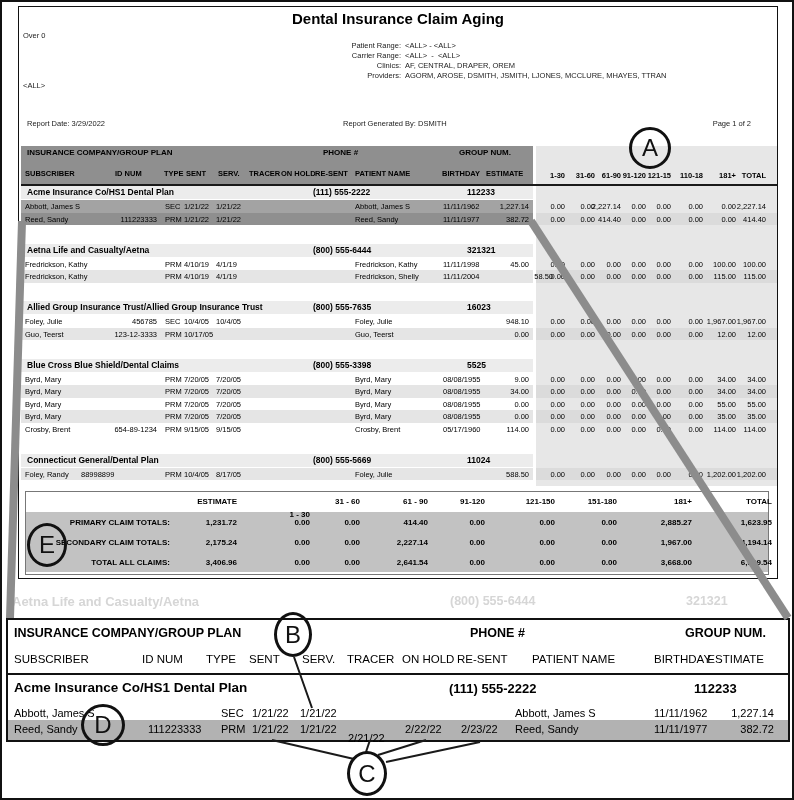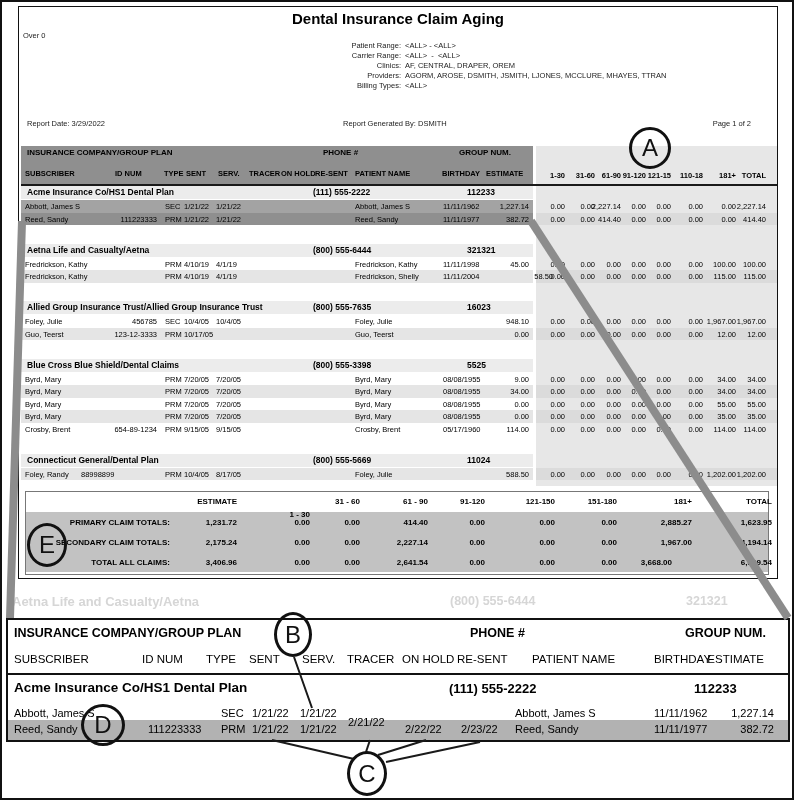--- a/index.html
+++ b/index.html
@@ -52,21 +52,20 @@
         </div>
         <div class="frow">
           <span class="flabel">Clinics:</span>
           <span class="fvalue">AF, CENTRAL, DRAPER, OREM</span>
         </div>
         <div class="frow">
           <span class="flabel">Providers:</span>
           <span class="fvalue">AGORM, AROSE, DSMITH, JSMITH, LJONES, MCCLURE, MHAYES, TTRAN</span>
         </div>
         <div class="frow">
-          <span class="flabel">Billing Types:</span>
           <span class="fvalue">&lt;ALL&gt;</span>
         </div>
       </div>
 
     <div class="abs meta" style="left:8px;">Report Date: 3/29/2022</div>
     <div class="abs meta" style="left:324px;">Report Generated By: DSMITH</div>
     <div class="abs meta" style="right:26px;">Page 1 of 2</div>
 
     <div class="hbar" id="hbar" style="background: rgb(143, 143, 143);"></div>
     <div class="aging-panel" id="agingPanel" style="background: rgb(231, 231, 231);"></div>
@@ -326,21 +325,21 @@
         <div class="abs" style="left: 596px; width: 70px; top: 46px; font-size: 8px; font-weight: 700; text-align: right;">1,967.00</div>
         <div class="abs" style="left: 676px; width: 70px; top: 46px; font-size: 8px; font-weight: 700; text-align: right;">4,194.14</div>
         <div class="abs" style="left: 0px; width: 144px; top: 66px; font-size: 8px; font-weight: 700; text-align: right;">TOTAL ALL CLAIMS:</div>
         <div class="abs" style="left: 141px; width: 70px; top: 66px; font-size: 8px; font-weight: 700; text-align: right;">3,406.96</div>
         <div class="abs" style="left: 214px; width: 70px; top: 66px; font-size: 8px; font-weight: 700; text-align: right;">0.00</div>
         <div class="abs" style="left: 264px; width: 70px; top: 66px; font-size: 8px; font-weight: 700; text-align: right;">0.00</div>
         <div class="abs" style="left: 332px; width: 70px; top: 66px; font-size: 8px; font-weight: 700; text-align: right;">2,641.54</div>
         <div class="abs" style="left: 389px; width: 70px; top: 66px; font-size: 8px; font-weight: 700; text-align: right;">0.00</div>
         <div class="abs" style="left: 459px; width: 70px; top: 66px; font-size: 8px; font-weight: 700; text-align: right;">0.00</div>
         <div class="abs" style="left: 521px; width: 70px; top: 66px; font-size: 8px; font-weight: 700; text-align: right;">0.00</div>
-        <div class="abs" style="left: 576px; width: 70px; top: 66px; font-size: 8px; font-weight: 700; text-align: right;">3,668.00</div>
+        <div class="abs" style="left: 596px; width: 70px; top: 66px; font-size: 8px; font-weight: 700; text-align: right;">3,668.00</div>
         <div class="abs" style="left: 676px; width: 70px; top: 66px; font-size: 8px; font-weight: 700; text-align: right;">6,309.54</div>
       </div>
   <div class="abs" style="left: 6px; top: 162px; font-size: 7.5px; font-weight: 700;">SUBSCRIBER</div>
       <div class="abs" style="left: 96px; top: 162px; font-size: 7.5px; font-weight: 700;">ID NUM</div>
       <div class="abs" style="left: 145px; top: 162px; font-size: 7.5px; font-weight: 700;">TYPE</div>
       <div class="abs" style="left: 167px; top: 162px; font-size: 7.5px; font-weight: 700;">SENT</div>
       <div class="abs" style="left: 199px; top: 162px; font-size: 7.5px; font-weight: 700;">SERV.</div>
       <div class="abs" style="left: 230px; top: 162px; font-size: 7.5px; font-weight: 700;">TRACER</div>
       <div class="abs" style="left: 262px; top: 162px; font-size: 7.5px; font-weight: 700;">ON HOLD</div>
       <div class="abs" style="left: 296px; top: 162px; font-size: 7.5px; font-weight: 700;">RE-SENT</div>
@@ -386,21 +385,21 @@
       <div class="abs" style="font-size: 11px; top: 87px; left: 292px;">1/21/22</div>
       <div class="abs" style="font-size: 11px; top: 87px; left: 507px;">Abbott, James S</div>
       <div class="abs" style="font-size: 11px; top: 87px; left: 646px;">11/11/1962</div>
       <div class="abs" style="font-size: 11px; top: 87px; right: 14px;">1,227.14</div>
       <div class="abs" style="left: 0px; top: 100px; width: 100%; height: 20px; background: rgb(178, 178, 178);"></div>
       <div class="abs" style="font-size: 11px; top: 103px; left: 6px;">Reed, Sandy</div>
       <div class="abs" style="font-size: 11px; top: 103px; left: 140px;">111223333</div>
       <div class="abs" style="font-size: 11px; top: 103px; left: 213px;">PRM</div>
       <div class="abs" style="font-size: 11px; top: 103px; left: 244px;">1/21/22</div>
       <div class="abs" style="font-size: 11px; top: 103px; left: 292px;">1/21/22</div>
-      <div class="abs" style="font-size: 11px; top: 96px; left: 340px;">2/21/22</div>
+      <div class="abs" style="font-size: 11px; top: 112px; left: 340px;">2/21/22</div>
       <div class="abs" style="font-size: 11px; top: 103px; left: 397px;">2/22/22</div>
       <div class="abs" style="font-size: 11px; top: 103px; left: 453px;">2/23/22</div>
       <div class="abs" style="font-size: 11px; top: 103px; left: 507px;">Reed, Sandy</div>
       <div class="abs" style="font-size: 11px; top: 103px; left: 646px;">11/11/1977</div>
       <div class="abs" style="font-size: 11px; top: 103px; right: 14px;">382.72</div>
     </div>
 
   <svg class="overlay" width="794" height="800" viewBox="0 0 794 800">
     <line id="beamL" x1="20" y1="219" x2="8" y2="616" stroke-width="8" stroke="#8c8c8c"></line>
     <line id="beamR" x1="529" y1="219" x2="786" y2="616" stroke-width="8" stroke="#8c8c8c"></line>

